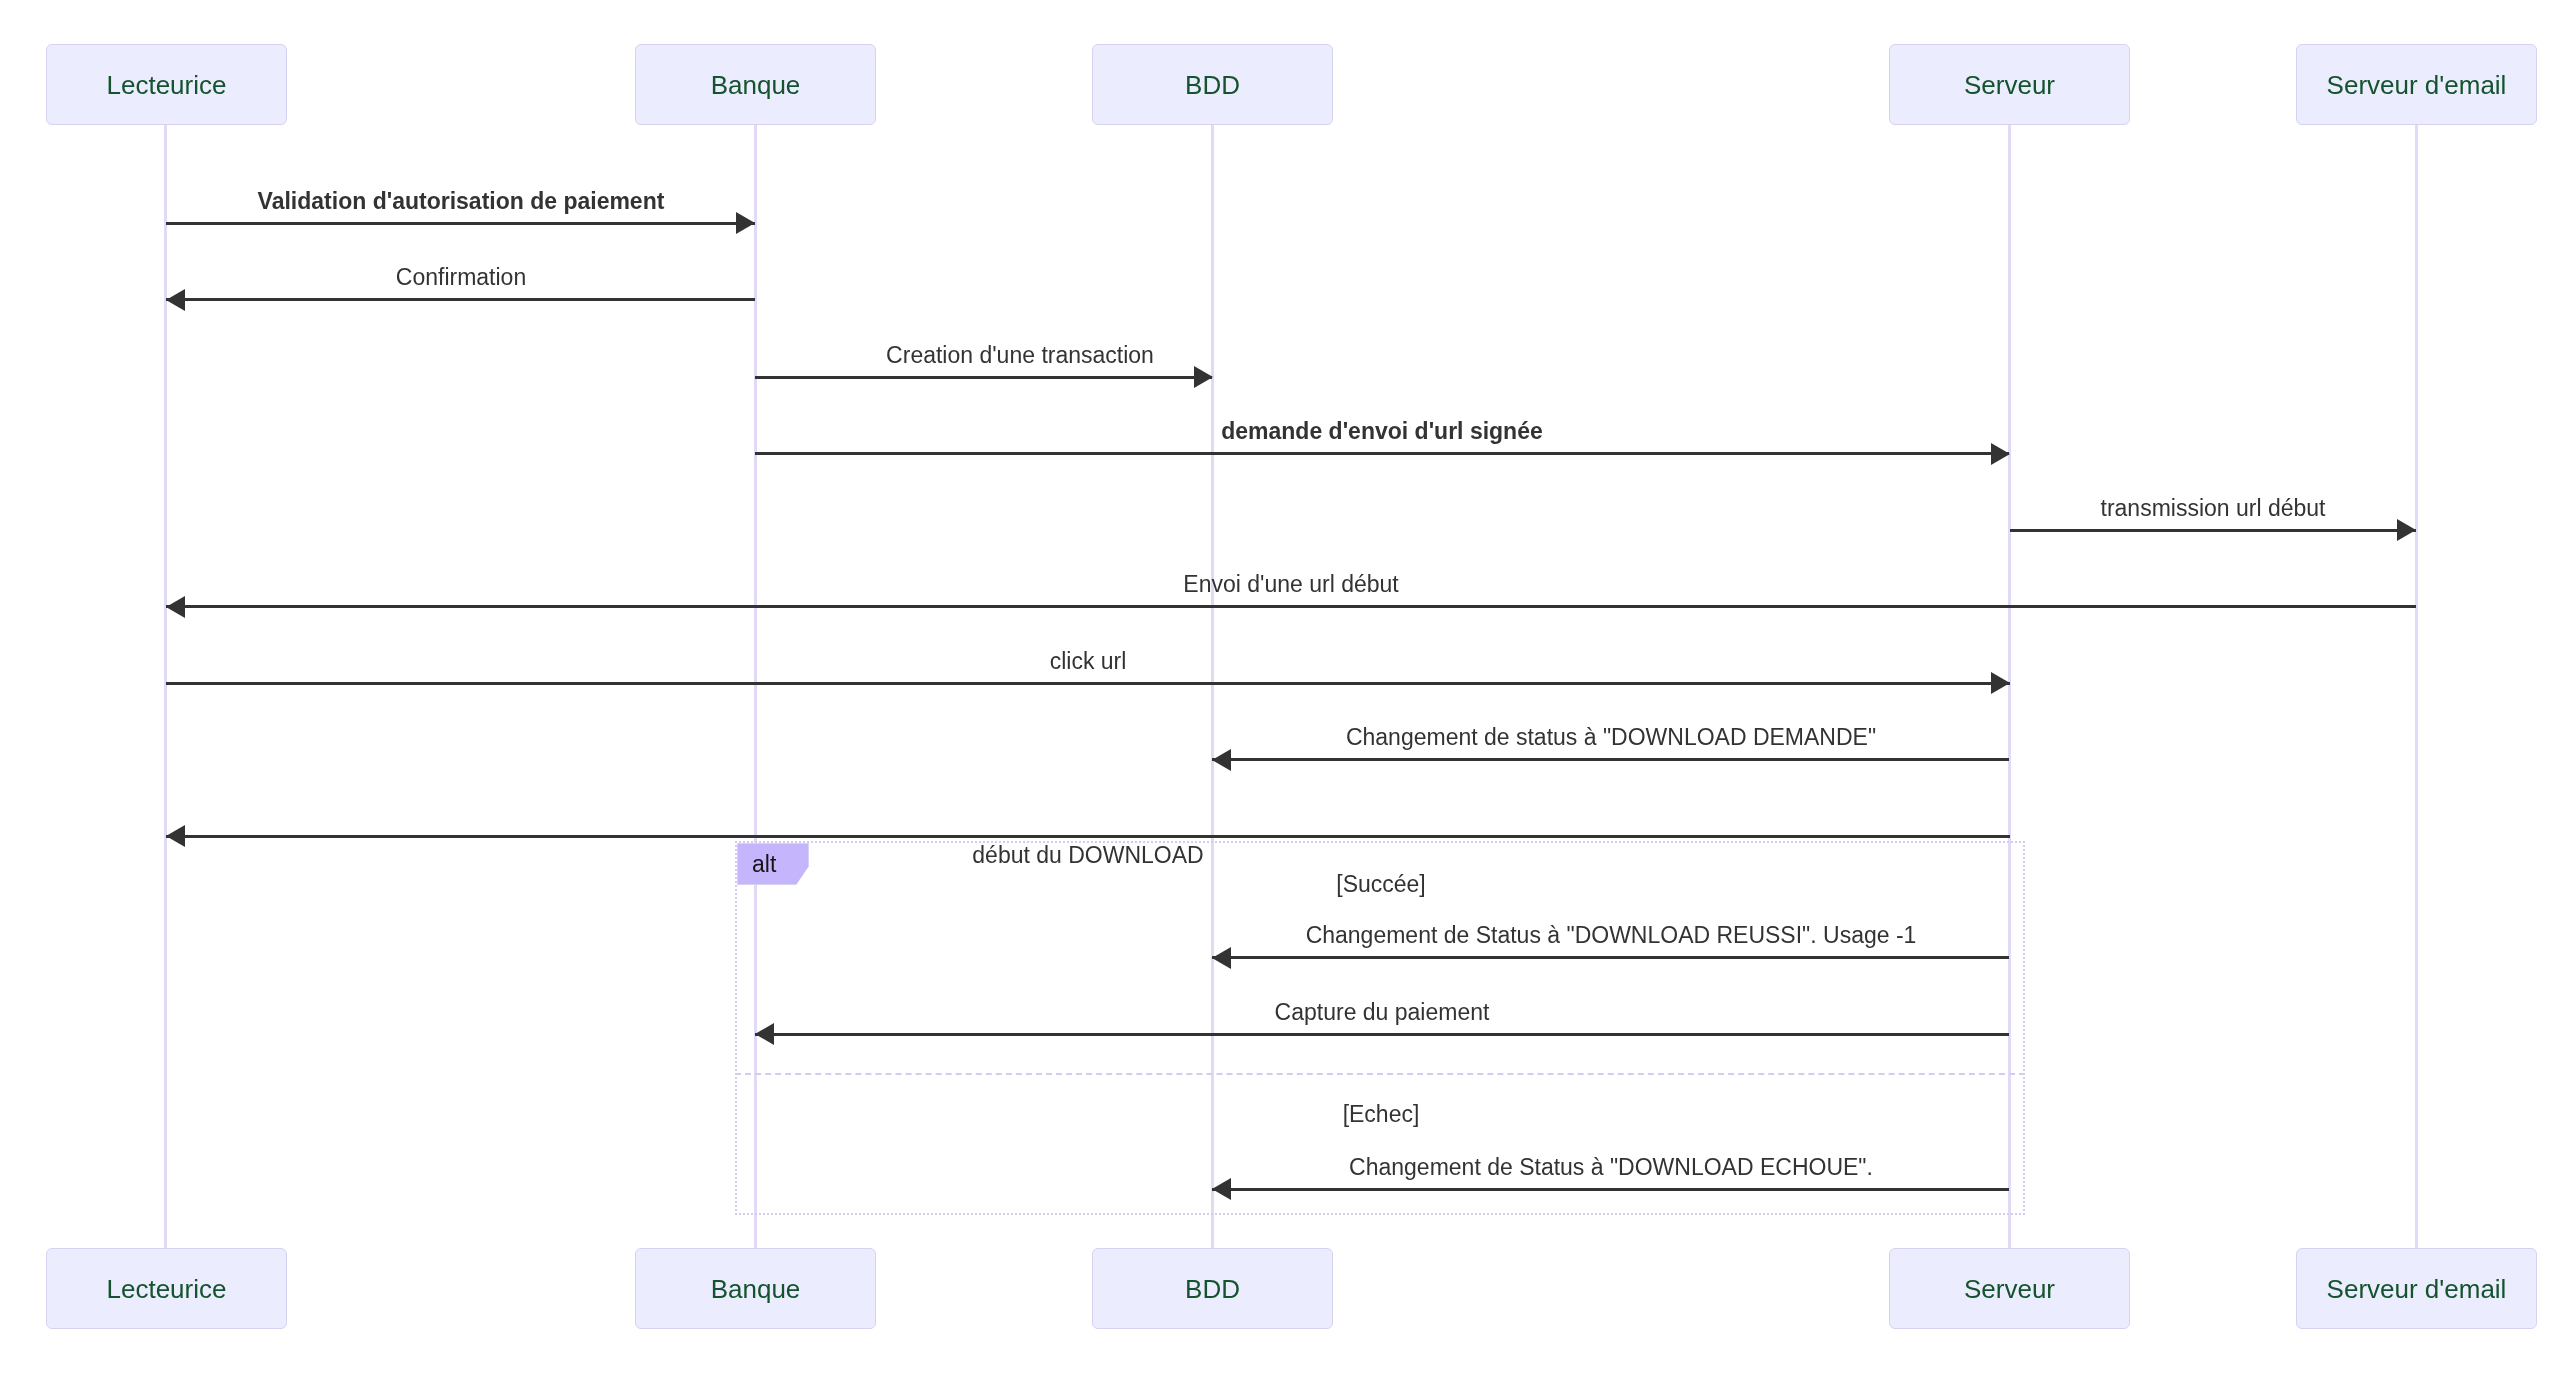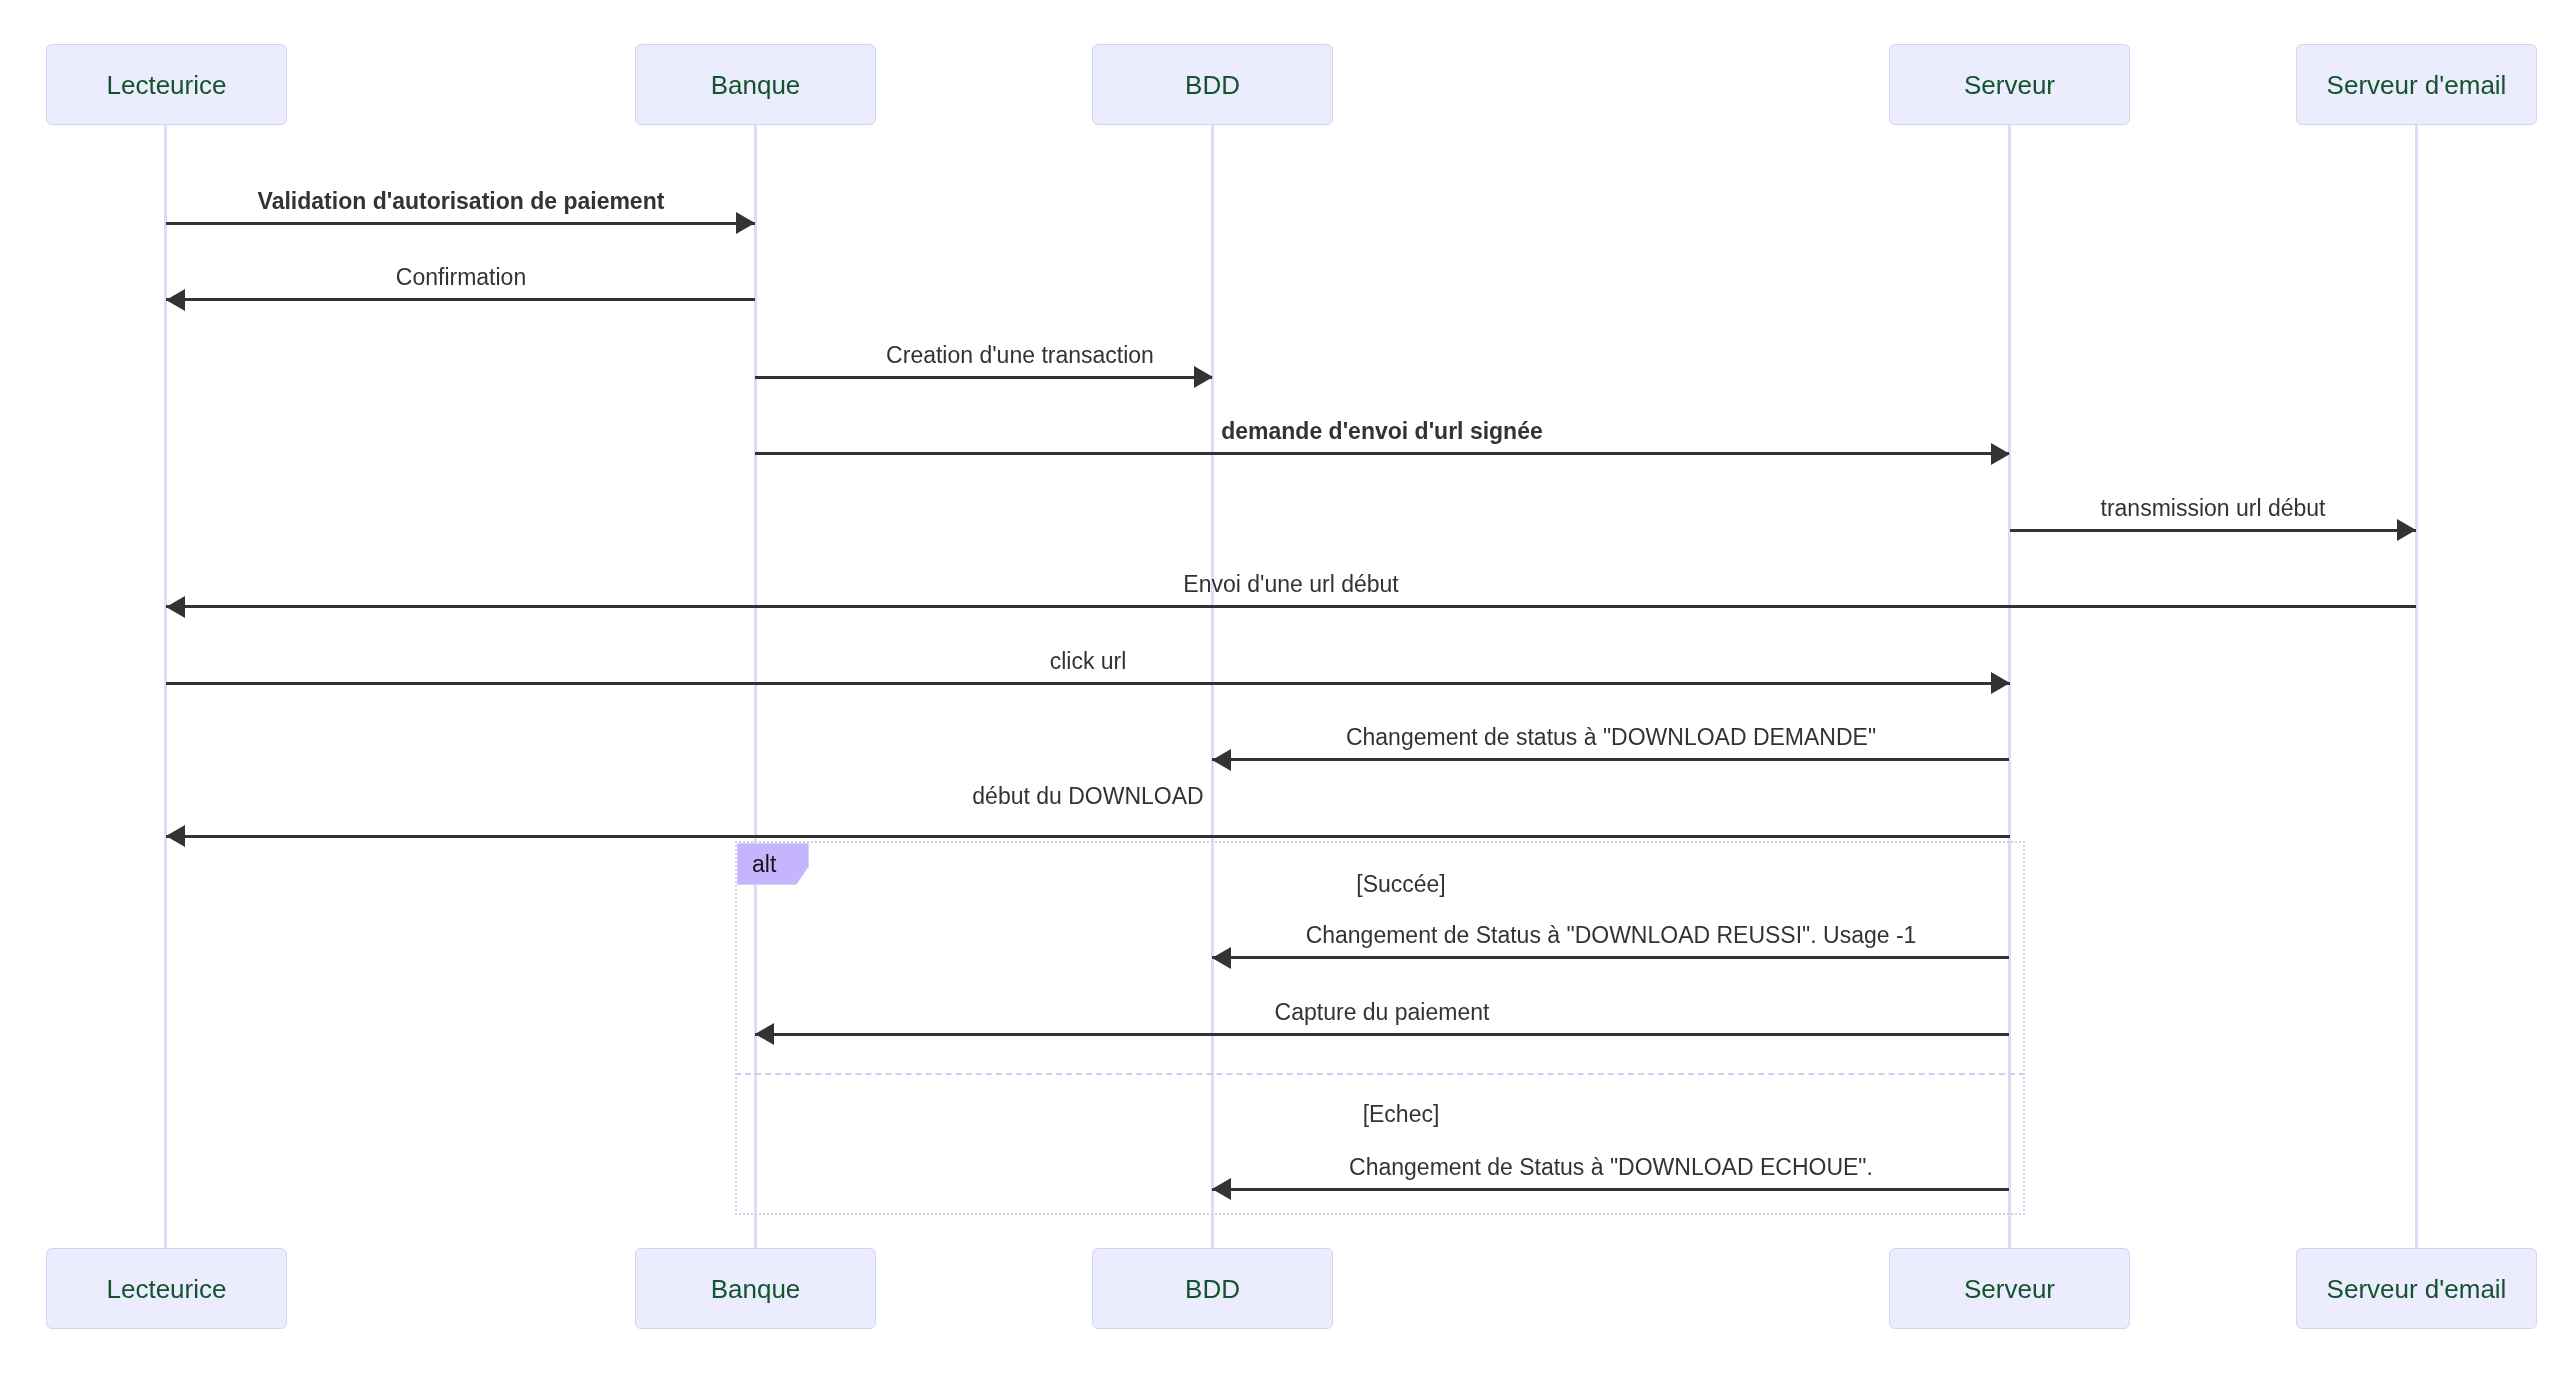--- a/index.html
+++ b/index.html
@@ -89,21 +89,20 @@
     -webkit-clip-path:polygon(0 0, 100% 0, 100% 55%, 82% 100%, 0 100%);
     clip-path:polygon(0 0, 100% 0, 100% 55%, 82% 100%, 0 100%);
   }
   .alt-cond{
     position:absolute;
     font-size:23px;
     color:#333333;
     white-space:nowrap;
     transform:translateX(-50%);
     line-height:1;
-    margin-left:20px;
   }
 </style>
 </head>
 <body>
 
 <div id="diagram">
     <div class="lifeline" style="left: 164px; top: 125px; height: 1123px;"></div>
     <div class="lifeline" style="left: 754px; top: 125px; height: 1123px;"></div>
     <div class="lifeline" style="left: 1211px; top: 125px; height: 1123px;"></div>
     <div class="lifeline" style="left: 2008px; top: 125px; height: 1123px;"></div>
@@ -157,21 +156,21 @@
     <div class="arrow-head left" style="top: 596px; left: 166px;"></div>
     <div class="msg-label" style="left: 1291px; top: 573px;">Envoi d'une url début</div>
     <div class="msg-line" style="left: 166px; top: 682px; width: 1844px;"></div>
     <div class="arrow-head right" style="top: 672px; left: 1991px;"></div>
     <div class="msg-label" style="left: 1088px; top: 650px;">click url</div>
     <div class="msg-line" style="left: 1212px; top: 758px; width: 797px;"></div>
     <div class="arrow-head left" style="top: 749px; left: 1212px;"></div>
     <div class="msg-label" style="left: 1611px; top: 726px;">Changement de status à "DOWNLOAD DEMANDE"</div>
     <div class="msg-line" style="left: 166px; top: 835px; width: 1844px;"></div>
     <div class="arrow-head left" style="top: 825px; left: 166px;"></div>
-    <div class="msg-label" style="left: 1088px; top: 785px;">début du DOWNLOAD</div>
+    <div class="msg-label" style="left: 1088px; top: 844px;">début du DOWNLOAD</div>
     <div class="alt-frame" style="left: 735px; top: 841px; width: 1290px; height: 374px;"></div>
     <div class="alt-divider" style="left: 735px; top: 1073px; width: 1290px;"></div>
     <div class="alt-tag" style="left: 737px; top: 843px; width: 72px; height: 42px;">alt</div>
     <div class="alt-cond" style="left: 1381px; top: 873px;">[Succée]</div>
     <div class="msg-line" style="left: 1212px; top: 956px; width: 797px;"></div>
     <div class="arrow-head left" style="top: 947px; left: 1212px;"></div>
     <div class="msg-label" style="left: 1611px; top: 924px;">Changement de Status à "DOWNLOAD REUSSI". Usage -1</div>
     <div class="msg-line" style="left: 755px; top: 1033px; width: 1254px;"></div>
     <div class="arrow-head left" style="top: 1023px; left: 755px;"></div>
     <div class="msg-label" style="left: 1382px; top: 1001px;">Capture du paiement</div>

